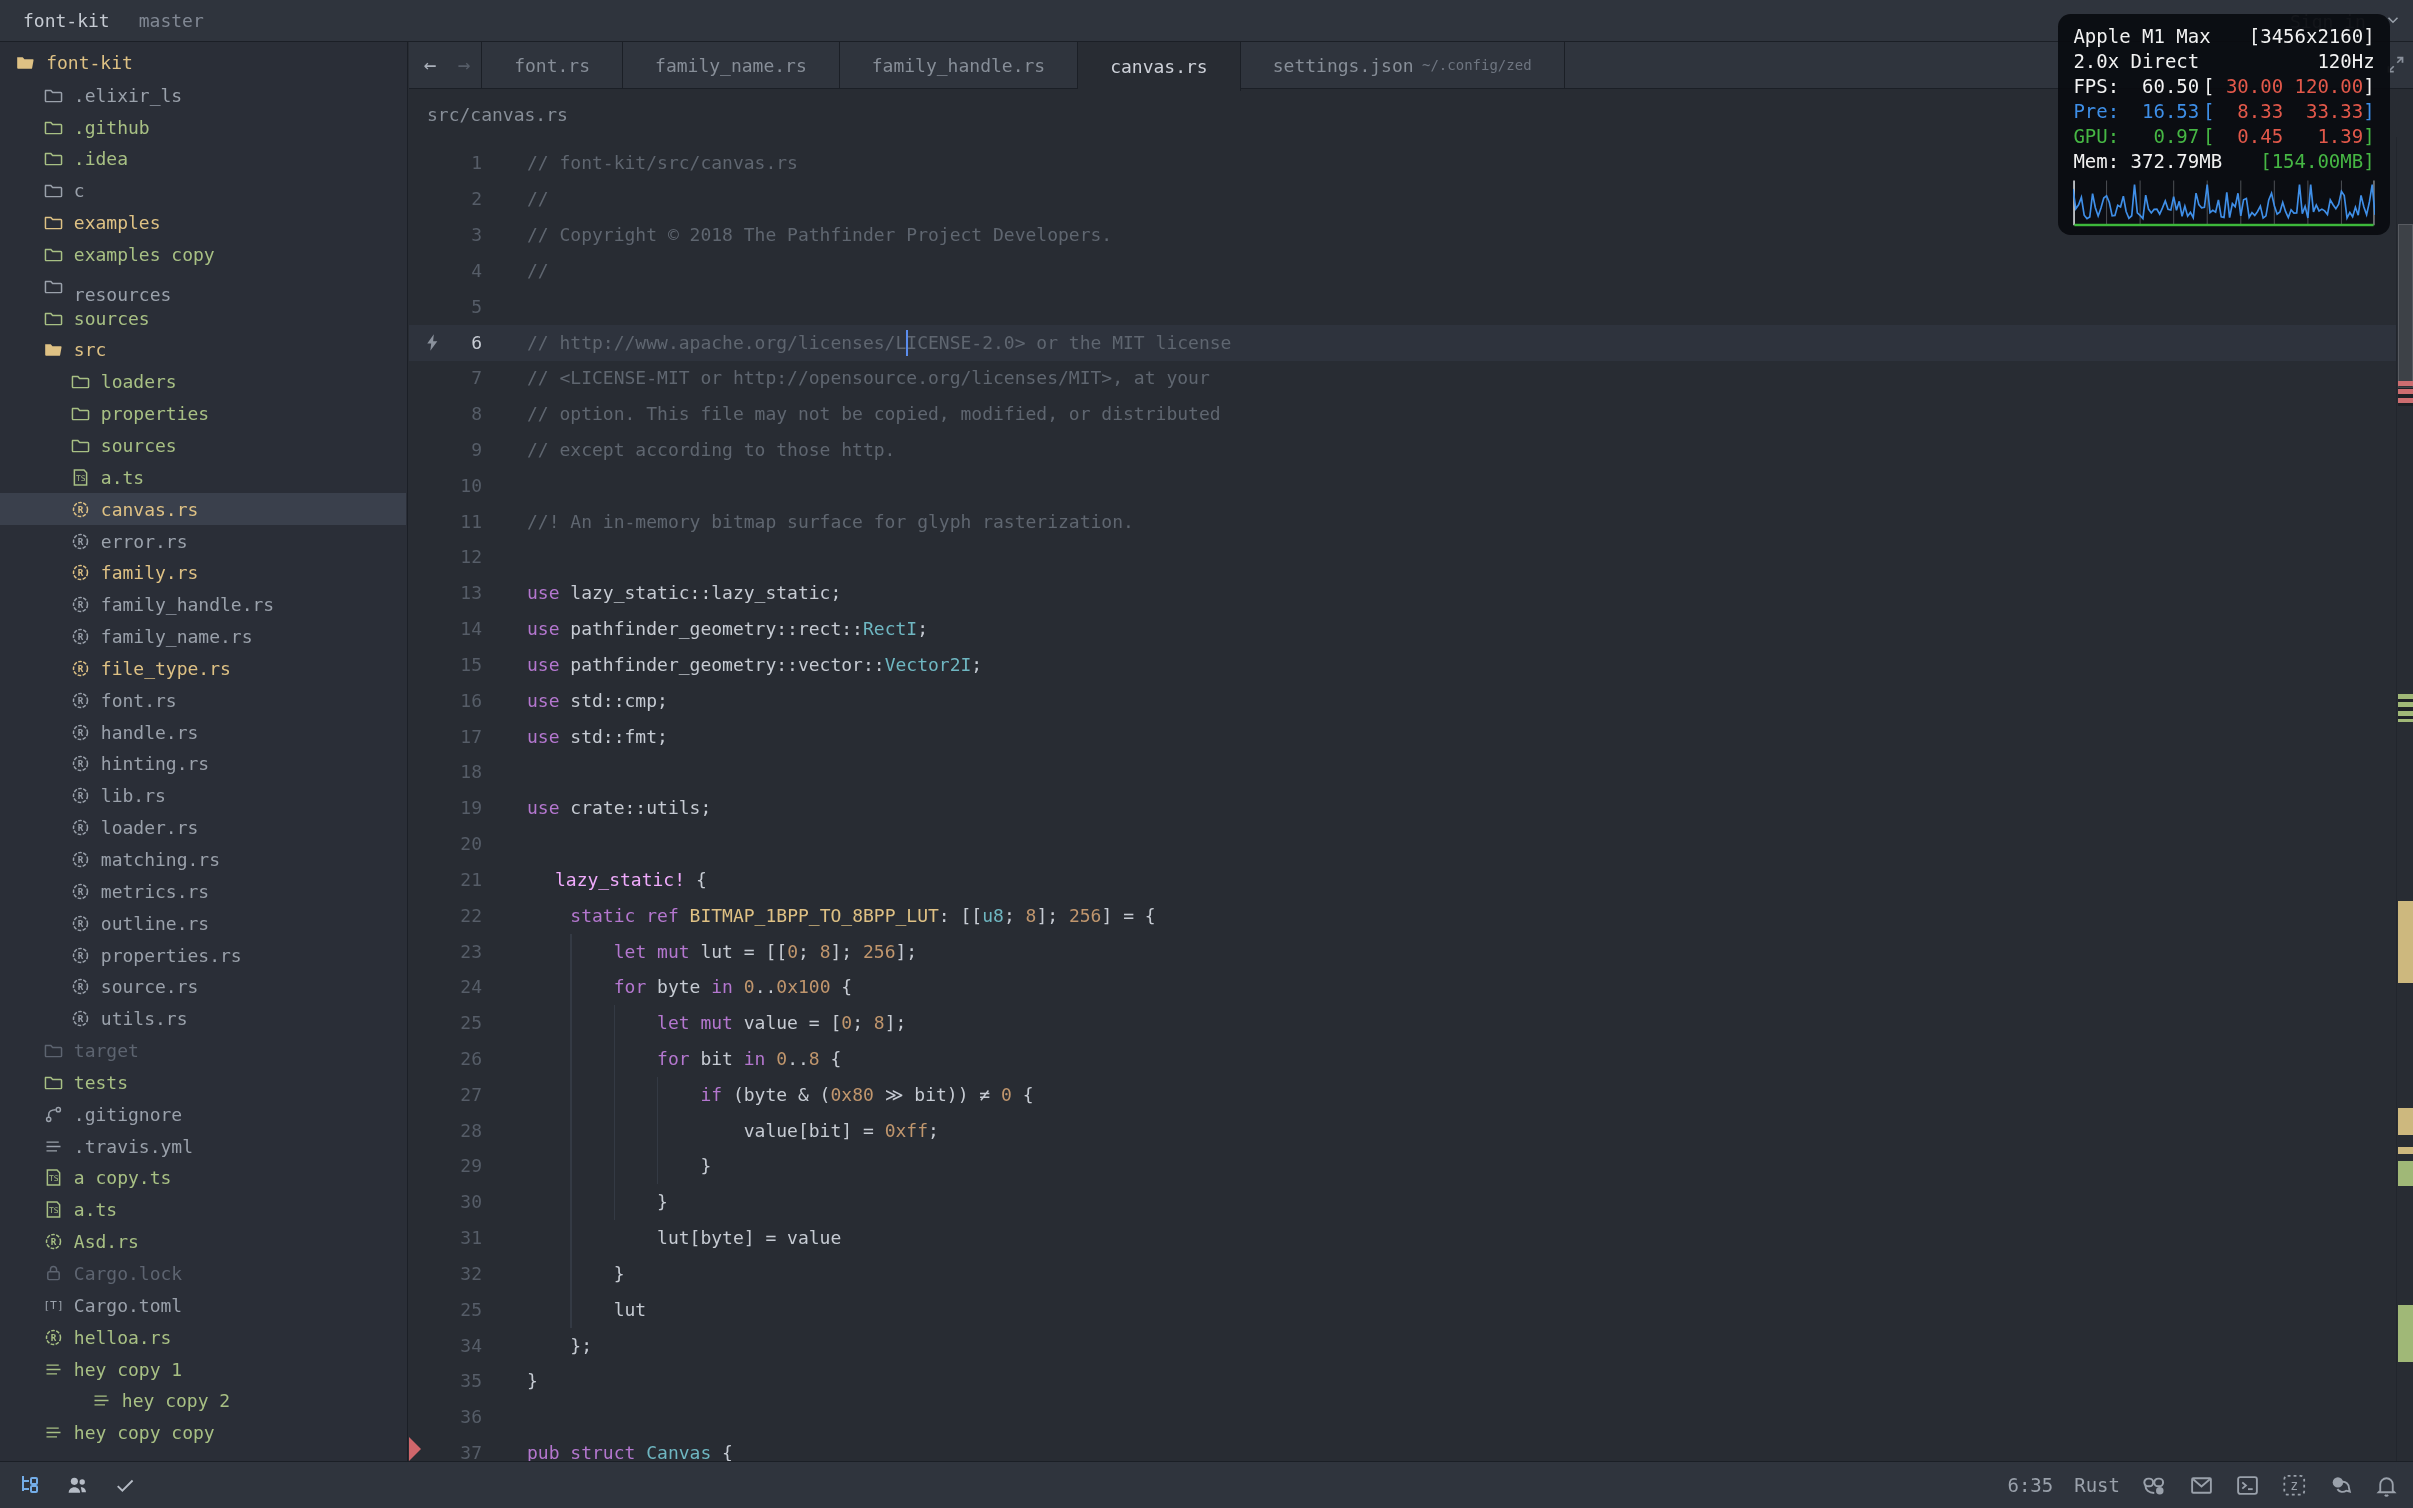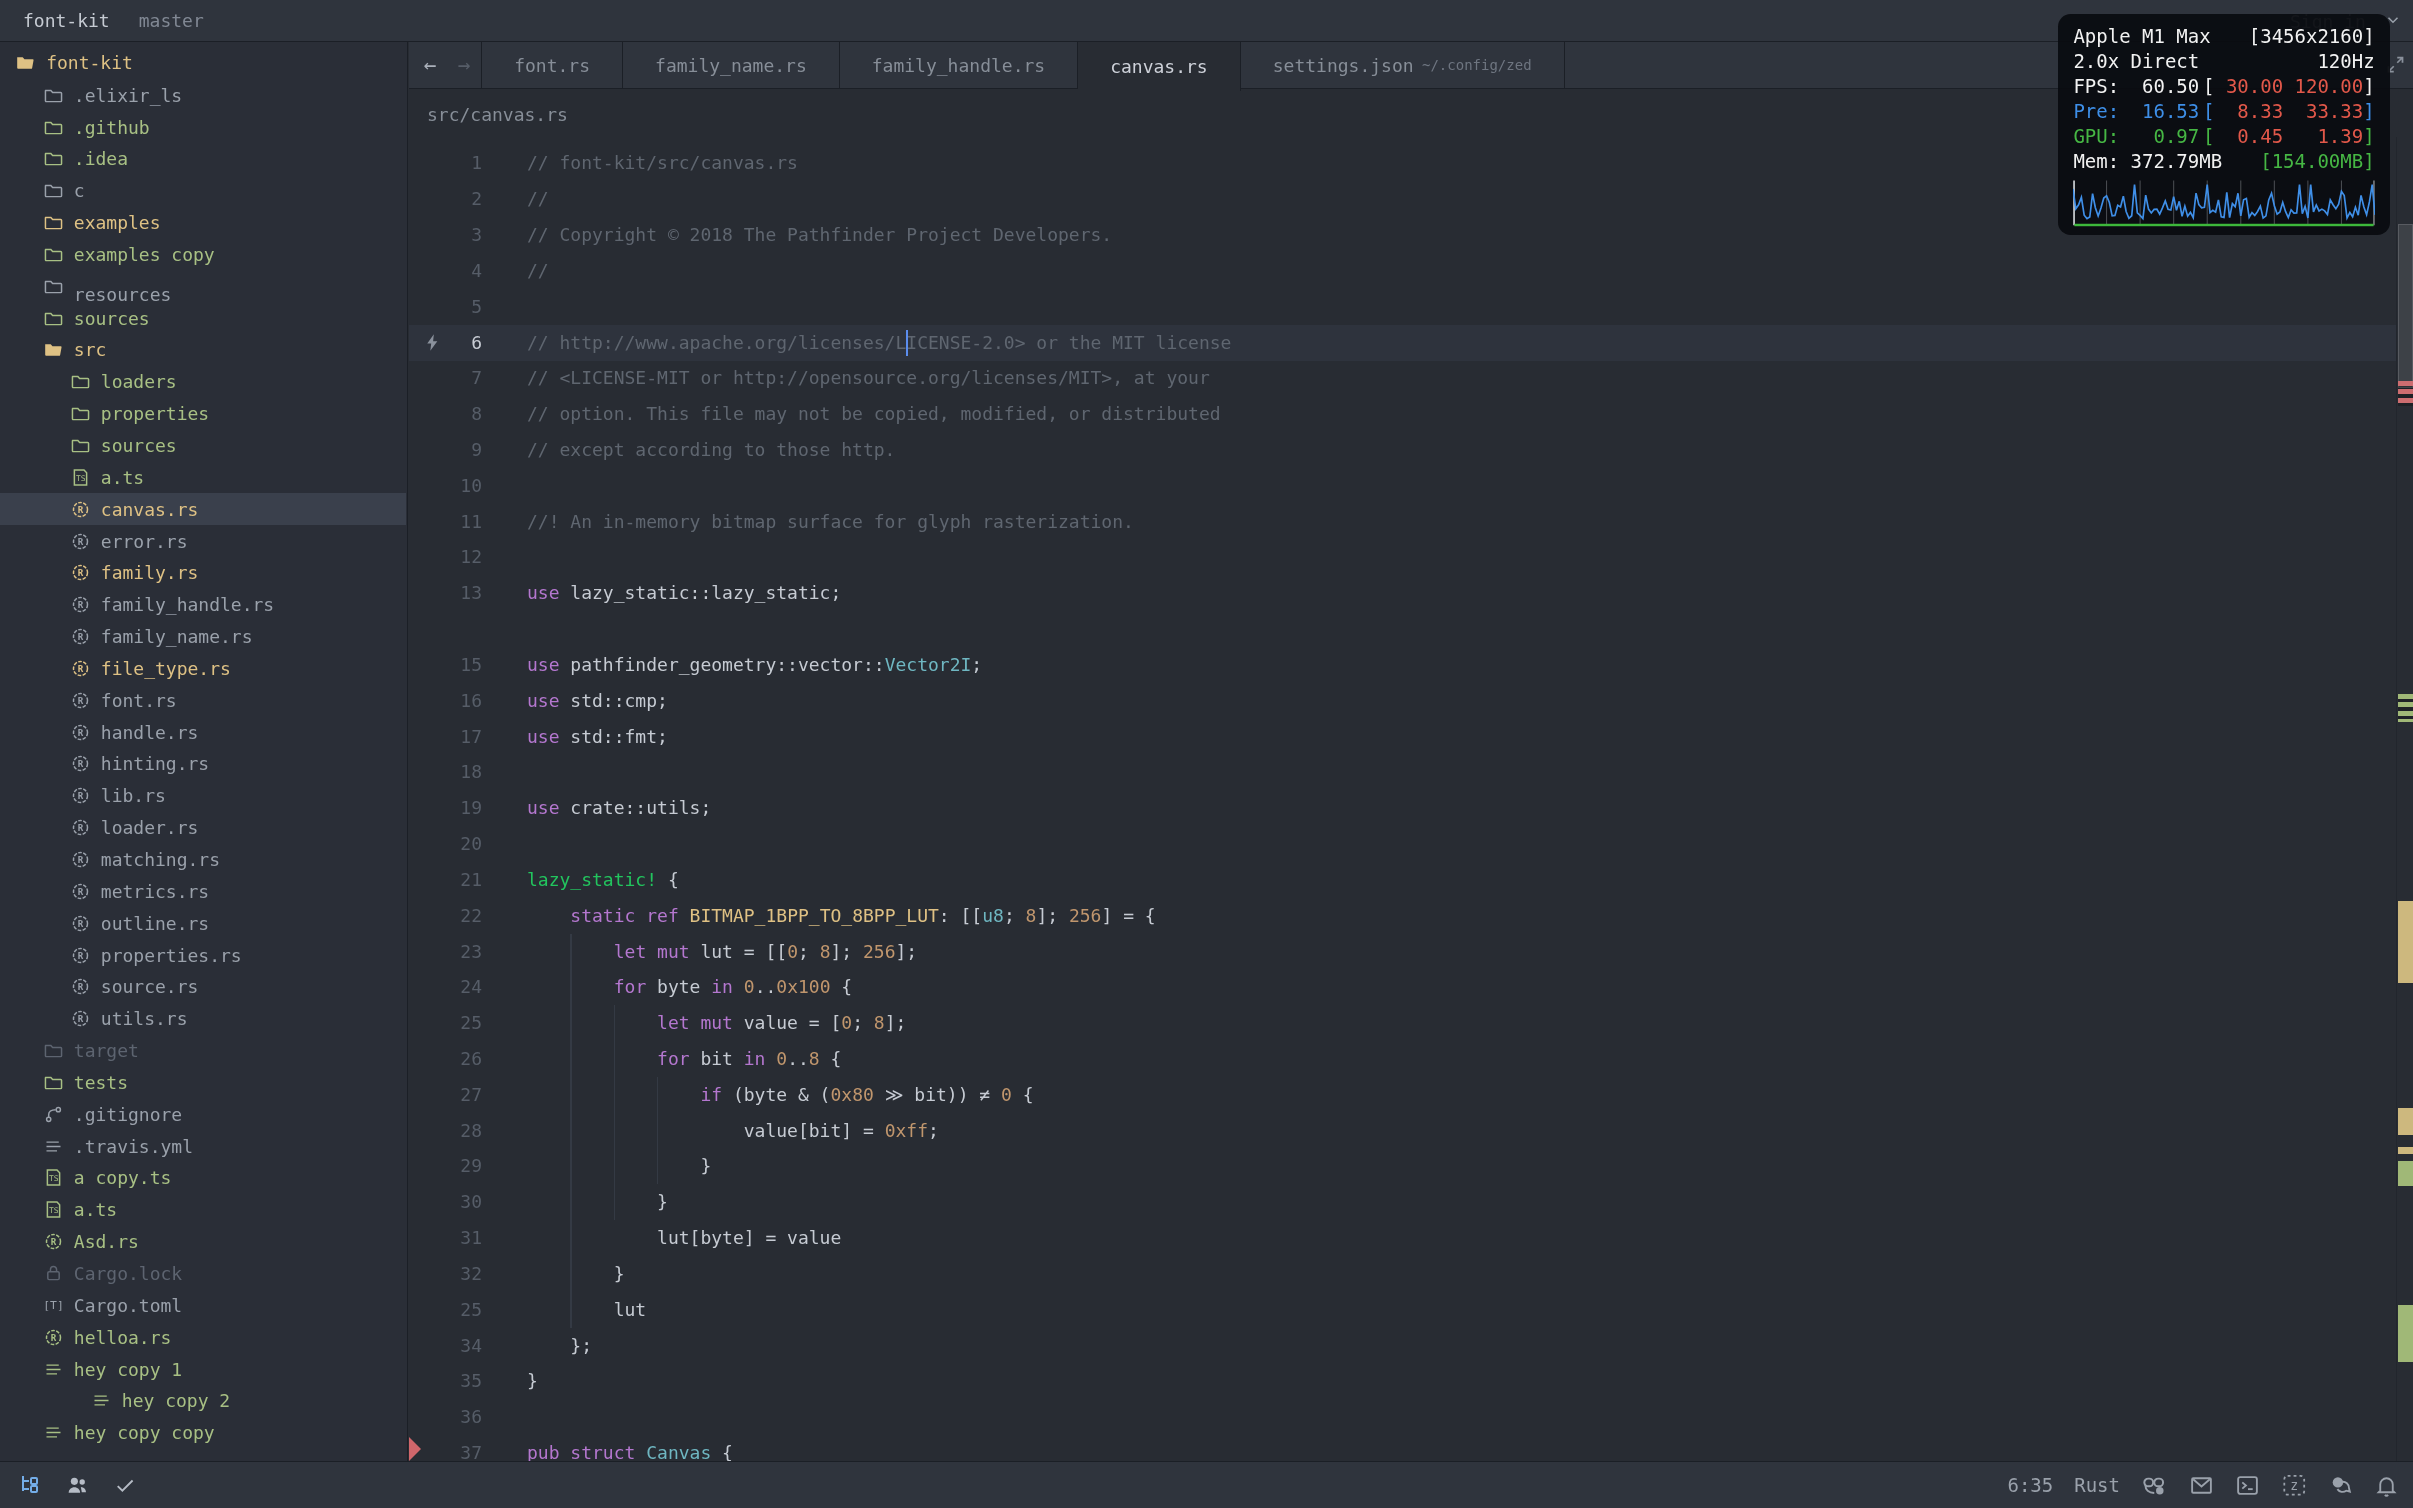--- a/index.html
+++ b/index.html
@@ -47,21 +47,21 @@
   .code-line { position:absolute; left:0; width:1987px; height:36px; }
   .code-line.active { background:#2e333d; }
   .lnum { position:absolute; left:0; top:0; width:73px; height:36px; line-height:36px; text-align:right;
     color:#565d68; }
   .code-line.active .lnum { color:#c8ccd4; }
   .ltext { position:absolute; left:118px; top:0; height:36px; line-height:36px; white-space:pre; }
   .bolt { position:absolute; left:12.6px; top:7px; }
   .cursor { position:absolute; top:4.9px; left:35ch; width:2.1px; height:26.5px; background:#5b8def; }
   .iguide { position:absolute; width:1.4px; background:#343a44; }
   .tk-c { color:#5f6670; } .tk-k { color:#b477cf; } .tk-t { color:#6fb7c2; }
-  .tk-n { color:#c0966d; } .tk-d { color:#c6cbd3; } .tk-m { color:#22c55e; } .tk-C { color:#dfc184; }
+  .tk-n { color:#c0966d; } .tk-d { color:#c6cbd3; } .tk-m { color:#f0abfc;margin-left:28px; } .tk-C { color:#dfc184; }
   #gutter-flag { position:absolute; left:0; top:1300px; width:0; height:0;
     border-top:12px solid transparent; border-bottom:12px solid transparent; border-left:12px solid #d0666b; }
 
   
   #scrollbar { position:absolute; right:0; top:95px; width:17px; height:1324px; border-left:0.7px solid #22262d; }
   #scroll-thumb { position:absolute; left:0.7px; width:15.4px; background:rgba(255,255,255,0.10);
     border:0.7px solid rgba(255,255,255,0.14); }
   .scroll-mark { position:absolute; left:0.7px; width:15.4px; }
 
   
@@ -559,20 +559,24 @@
           <span class="ltext"><span class="tk-c">//! An in-memory bitmap surface for glyph rasterization.</span></span>
         </div>
         <div class="code-line" style="top: 402px;">
           <span class="lnum">12</span>
           <span class="ltext"></span>
         </div>
         <div class="code-line" style="top: 438px;">
           <span class="lnum">13</span>
           <span class="ltext"><span class="tk-k">use</span><span class="tk-d"> lazy_static::lazy_static;</span></span>
         </div>
+        <div class="code-line" style="top: 474px;">
+          <span class="lnum">14</span>
+          <span class="ltext"><span class="tk-k">use</span><span class="tk-d"> pathfinder_geometry::rect::</span><span class="tk-t">RectI</span><span class="tk-d">;</span></span>
+        </div>
         <div class="code-line" style="top: 510px;">
           <span class="lnum">15</span>
           <span class="ltext"><span class="tk-k">use</span><span class="tk-d"> pathfinder_geometry::vector::</span><span class="tk-t">Vector2I</span><span class="tk-d">;</span></span>
         </div>
         <div class="code-line" style="top: 546px;">
           <span class="lnum">16</span>
           <span class="ltext"><span class="tk-k">use</span><span class="tk-d"> std::cmp;</span></span>
         </div>
         <div class="code-line" style="top: 582px;">
           <span class="lnum">17</span>

